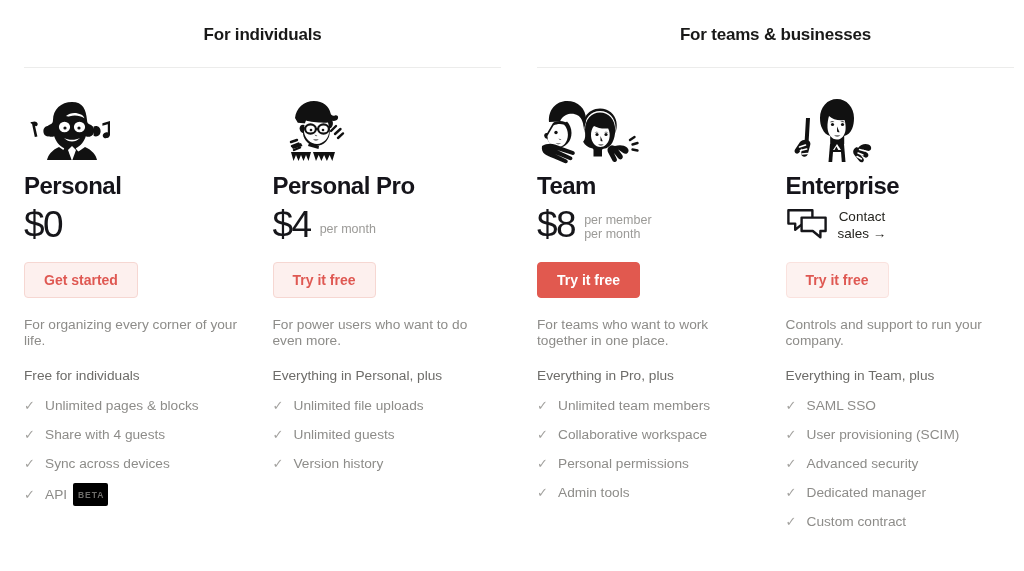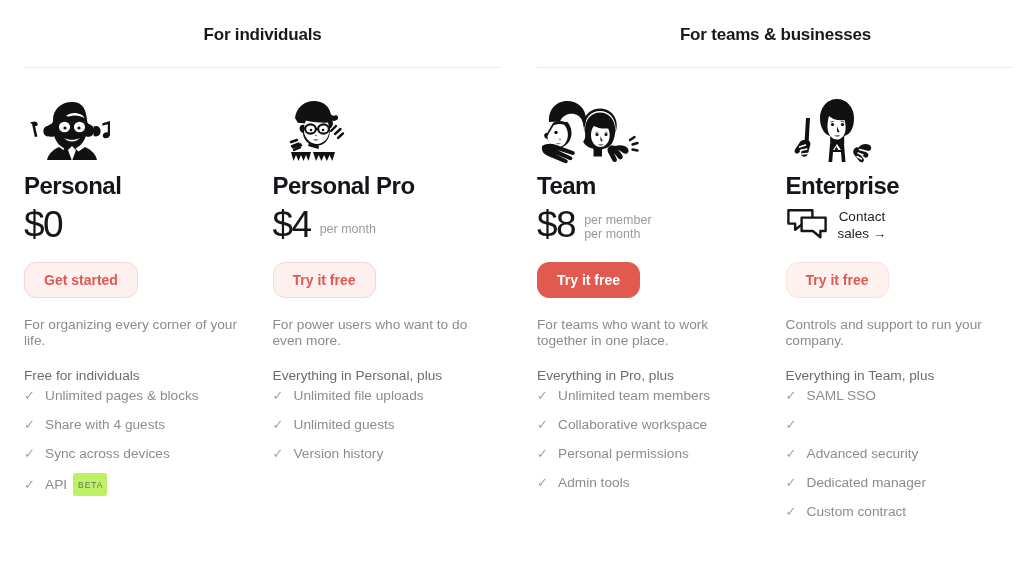--- a/index.html
+++ b/index.html
@@ -101,21 +101,21 @@
     line-height: 17px;
     white-space: pre-line;
     text-align: center;
   }
   .cta {
     display: inline-flex;
     align-items: center;
     justify-content: center;
     height: 36px;
     padding: 0 19px;
-    border-radius: 12px;
+    border-radius: 4px;
     font-size: 14px;
     font-weight: bold;
     cursor: pointer;
     border: 1px solid transparent;
     margin-bottom: 19px;
     white-space: nowrap;
   }
   .cta.outline {
     background: #fdf0ee;
     border-color: #f6d7d2;
@@ -135,20 +135,21 @@
     font-size: 13.7px;
     color: #8d8c89;
     line-height: 16px;
     margin-bottom: 17px;
     max-width: 215px;
   }
   .feature-head {
     font-size: 13.7px;
     color: #6d6c69;
     line-height: 20px;
+    margin-bottom: 10px;
   }
   .feature-list { list-style: none; margin: 0; padding: 0; }
   .feature-item {
     display: flex;
     align-items: center;
     font-size: 13.7px;
     color: #8d8c89;
     line-height: 20px;
     margin-bottom: 9px;
   }
@@ -157,24 +158,24 @@
     width: 14px;
     margin-right: 7px;
     color: #a3a29f;
     font-size: 13px;
     line-height: 20px;
   }
   .feature-text { white-space: nowrap; }
   .badge {
     display: inline-block;
     margin-left: 6px;
-    background: #bef264;
+    background: #000000;
     color: #6f6e6b;
     font-size: 8.5px;
-    font-weight: normal;
+    font-weight: bold;
     letter-spacing: 0.9px;
     padding: 2px 4px 1px 5px;
     border-radius: 2px;
     vertical-align: 1px;
   }
 </style>
 </head>
 <body>
 
 <div id="page">
@@ -441,20 +442,21 @@
           <div class="cta faint">Try it free</div>
           <div class="plan-desc">Controls and support to run your company.</div>
           <div class="feature-head">Everything in Team, plus</div>
           <ul class="feature-list">
             <li class="feature-item">
               <span class="check">✓</span>
               <span class="feature-text">SAML SSO</span>
             </li>
             <li class="feature-item">
               <span class="check">✓</span>
+              <span class="feature-text">User provisioning (SCIM)</span>
             </li>
             <li class="feature-item">
               <span class="check">✓</span>
               <span class="feature-text">Advanced security</span>
             </li>
             <li class="feature-item">
               <span class="check">✓</span>
               <span class="feature-text">Dedicated manager</span>
             </li>
             <li class="feature-item">

